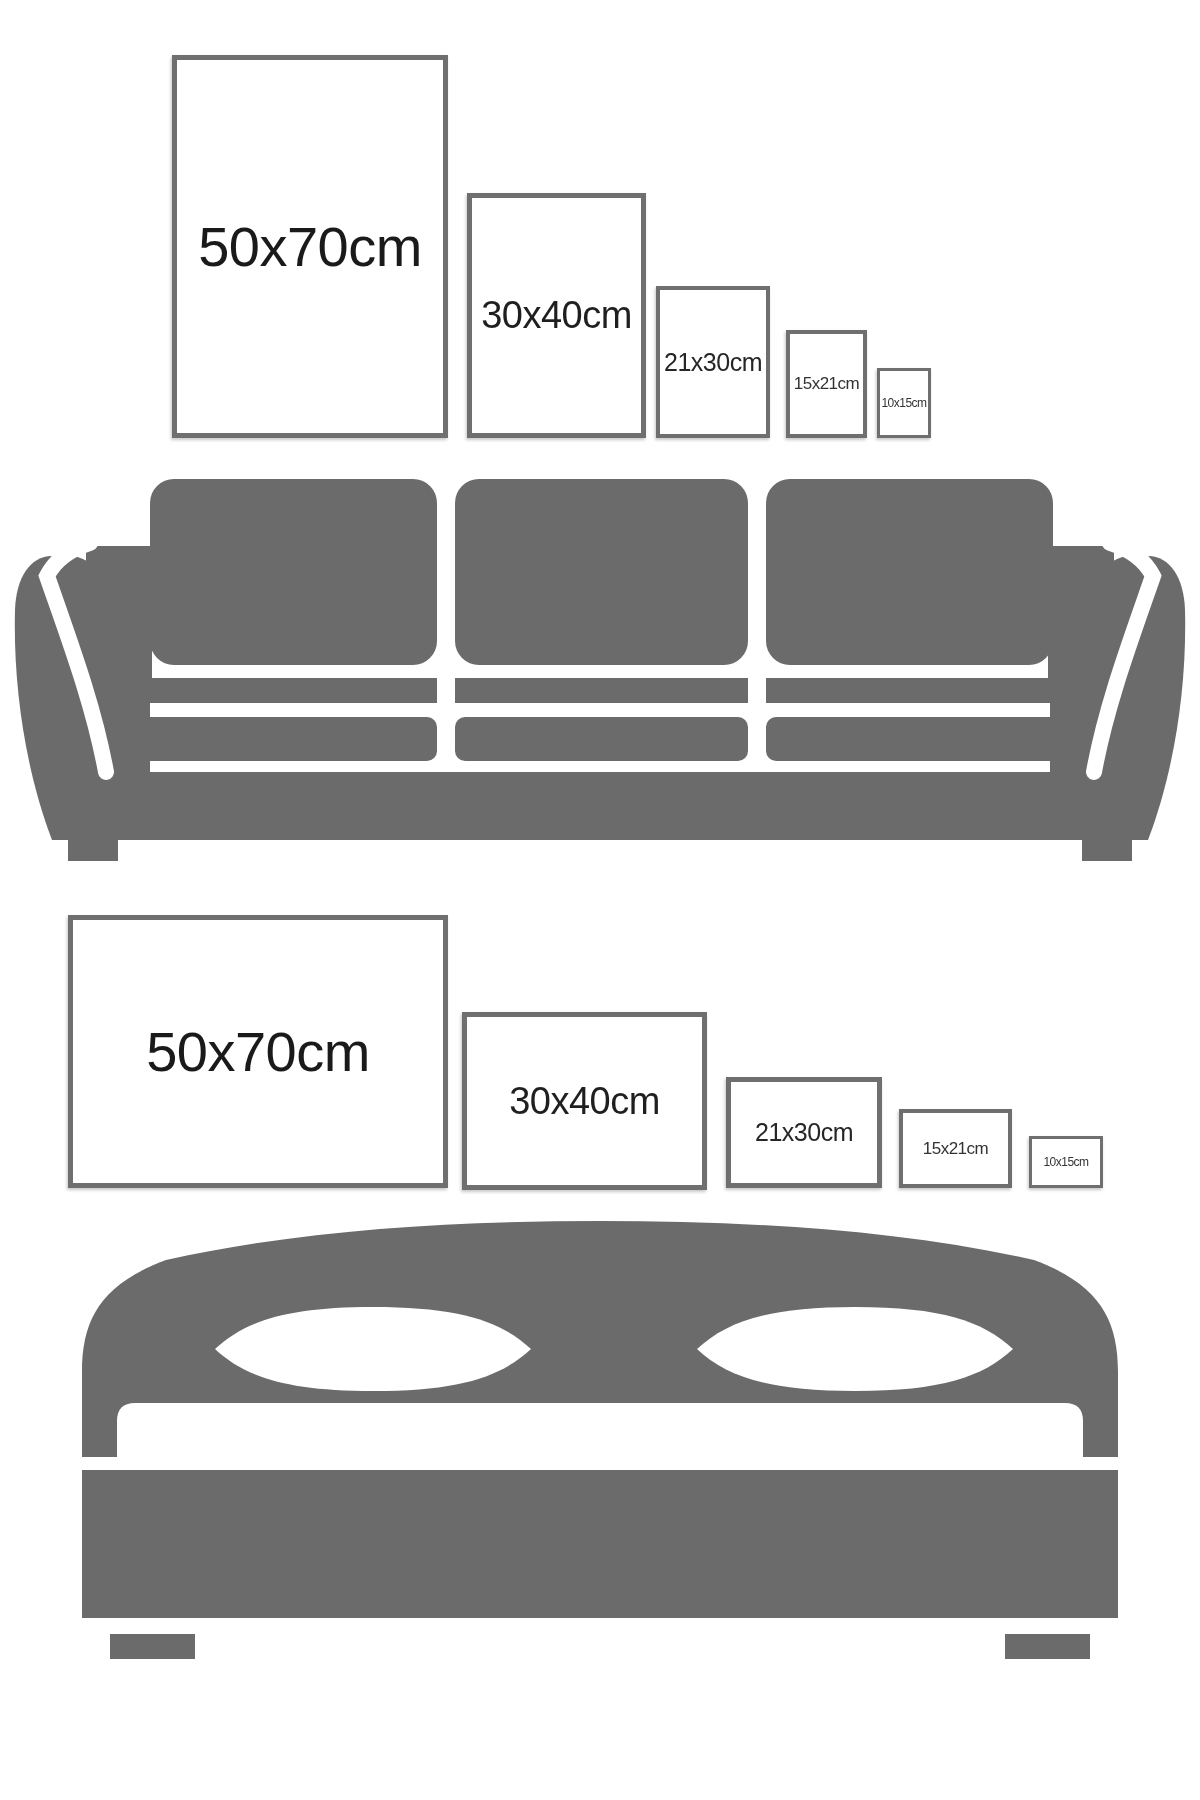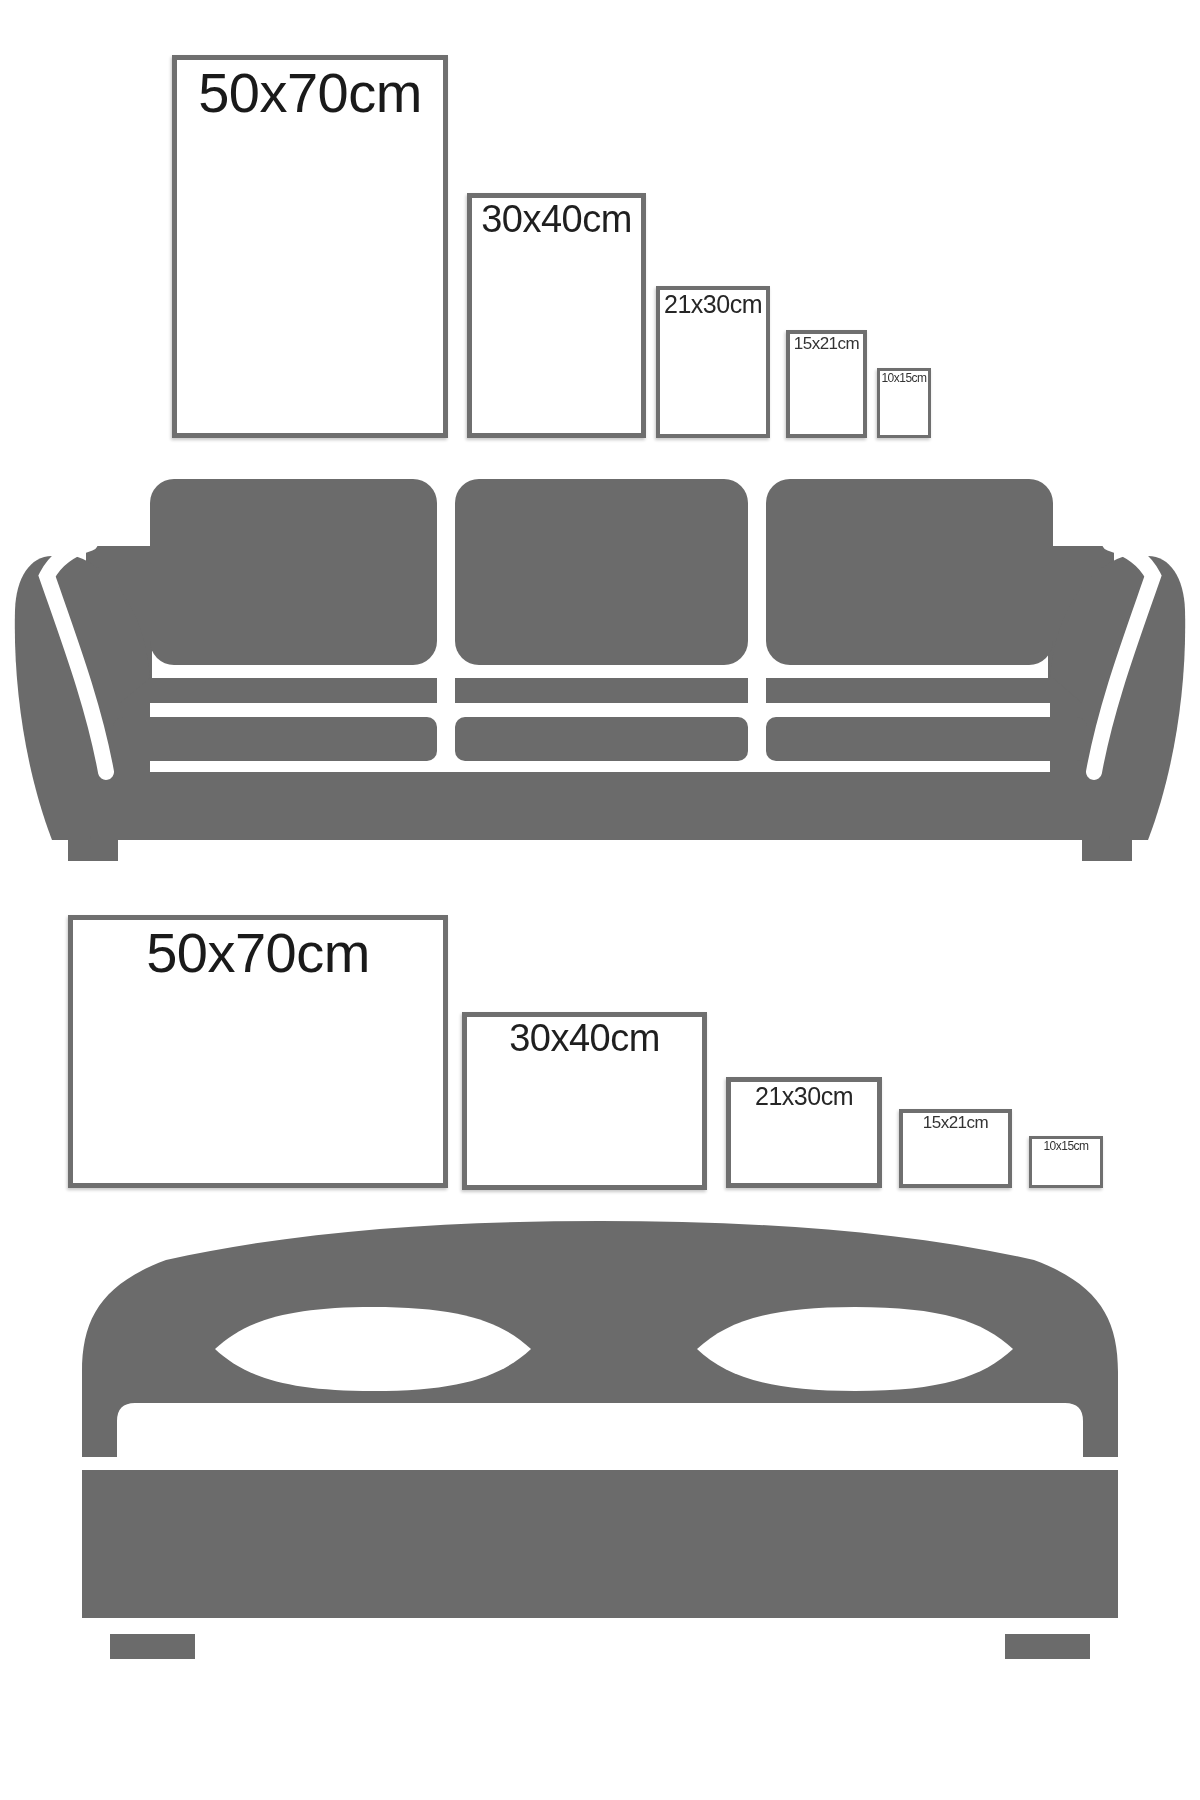--- a/index.html
+++ b/index.html
@@ -10,21 +10,21 @@
     overflow:hidden;
     font-family:"Liberation Sans", sans-serif;
   }
   .frame{
     position:absolute;
     box-sizing:border-box;
     background:#ffffff;
     border-style:solid;
     border-color:#6f6f6f;
     display:flex;
-    align-items:flex-start;
+    align-items:center;
     justify-content:center;
     box-shadow:-1px 2px 3px rgba(0,0,0,0.22);
   }
   .frame span{
     white-space:nowrap;
     letter-spacing:-0.5px;
   }
   
   .p1{left:172px;top:55px;width:276px;height:383px;border-width:5px;font-size:56px;color:#1a1a1a;}
   .p2{left:467px;top:193px;width:179px;height:245px;border-width:5px;font-size:38px;color:#1f1f1f;}

